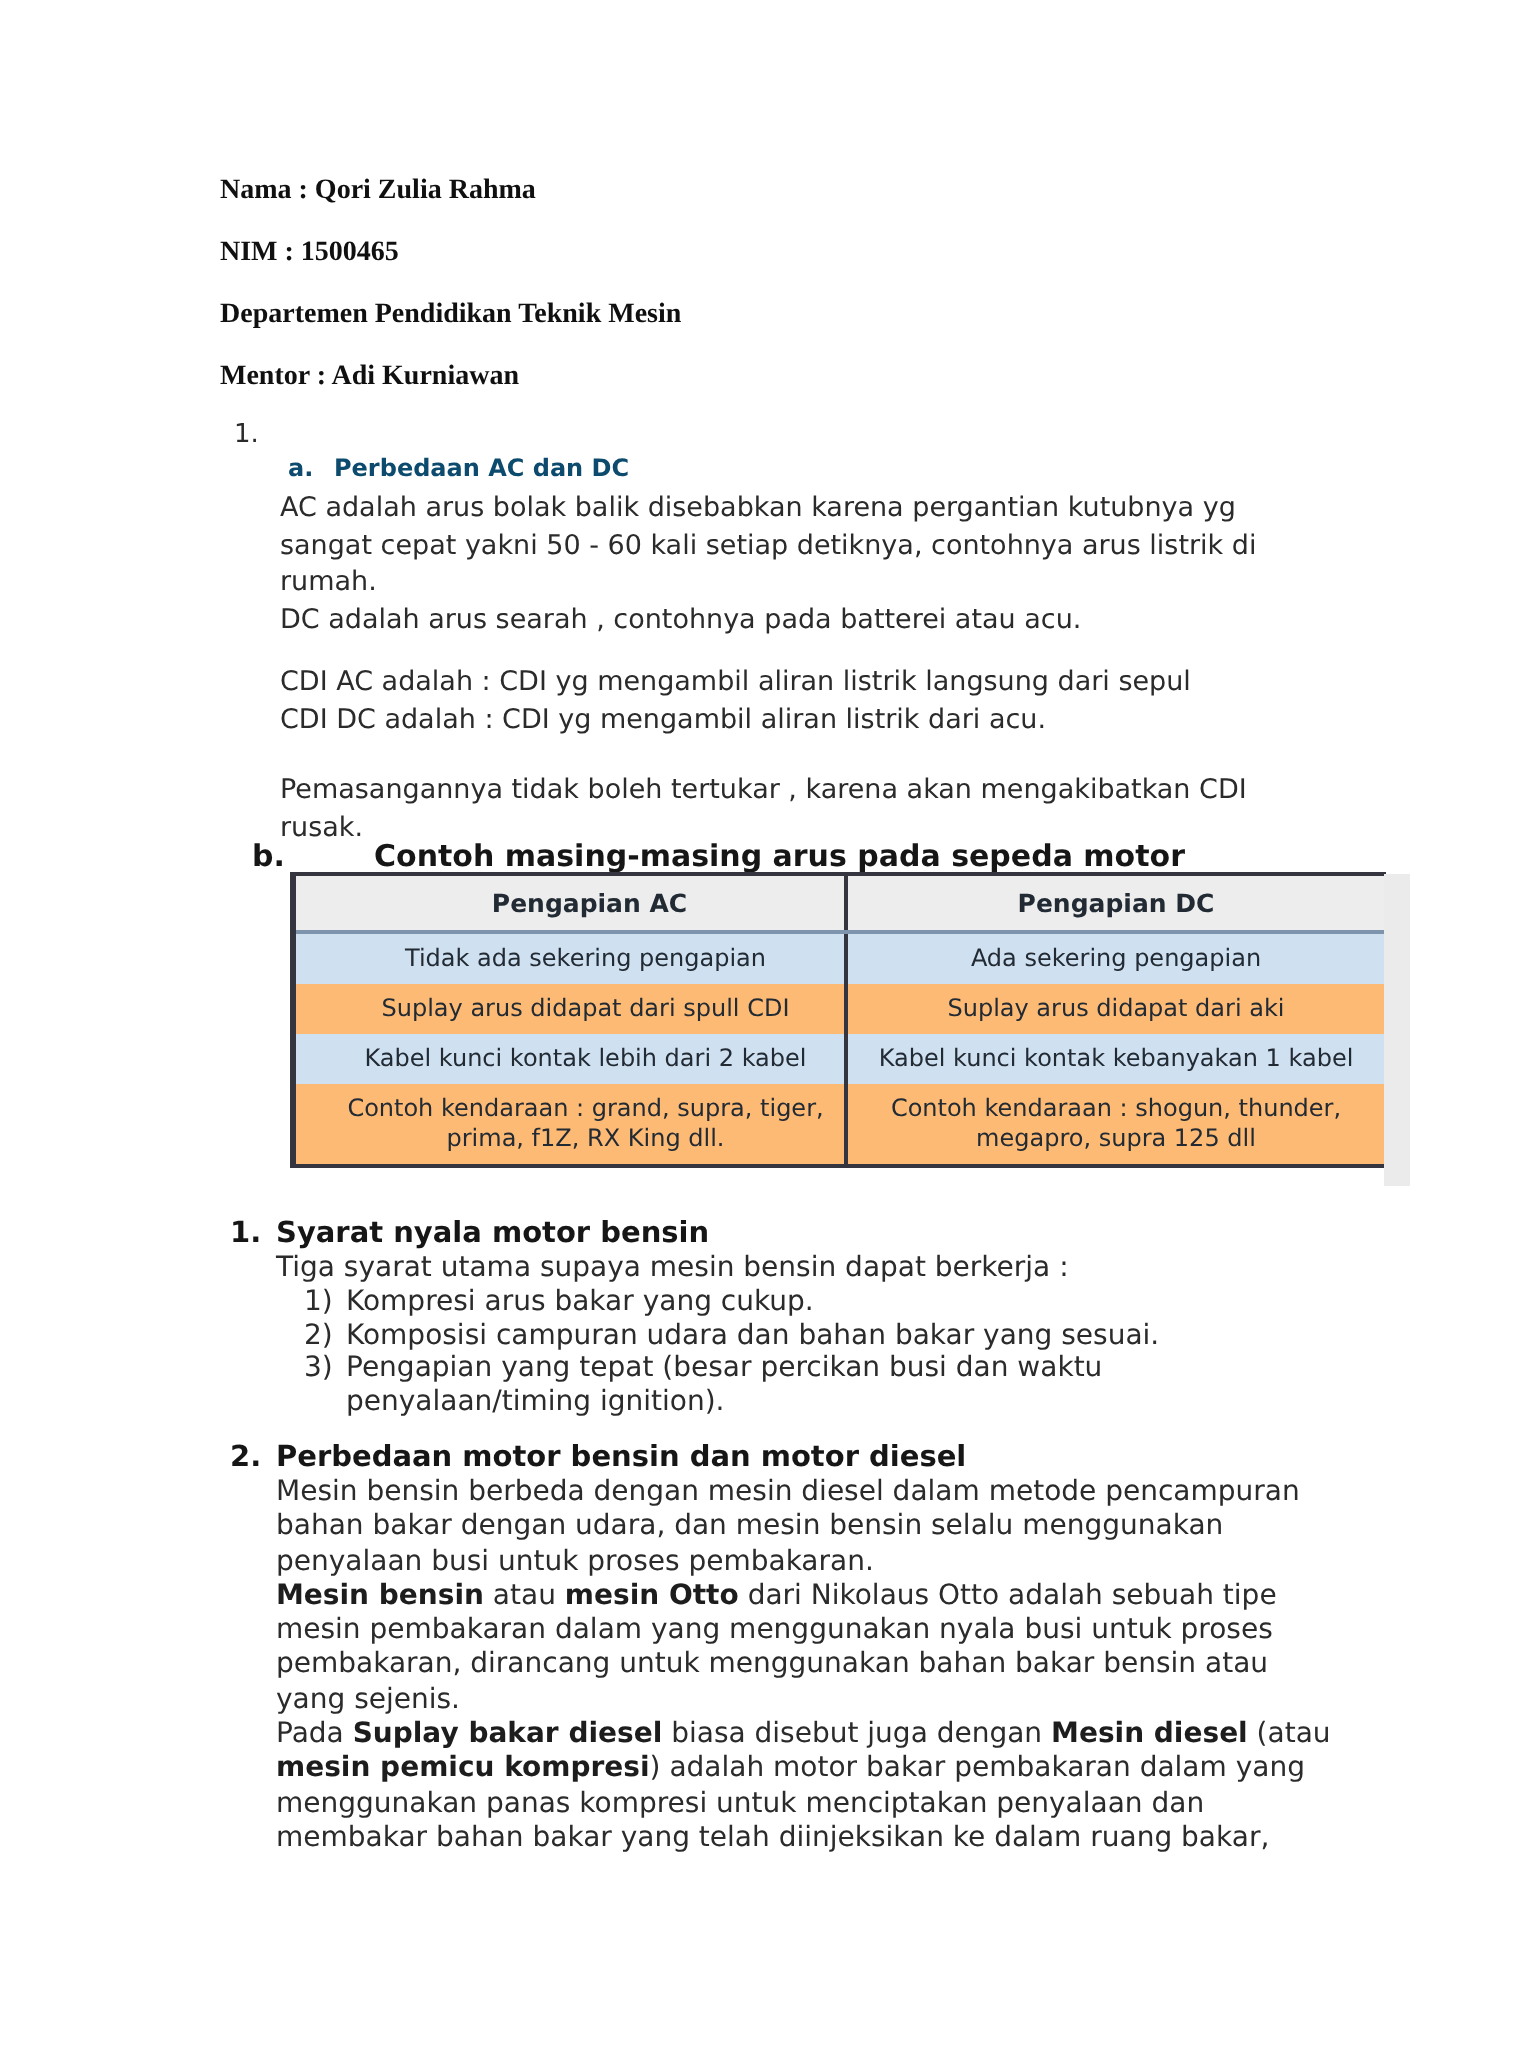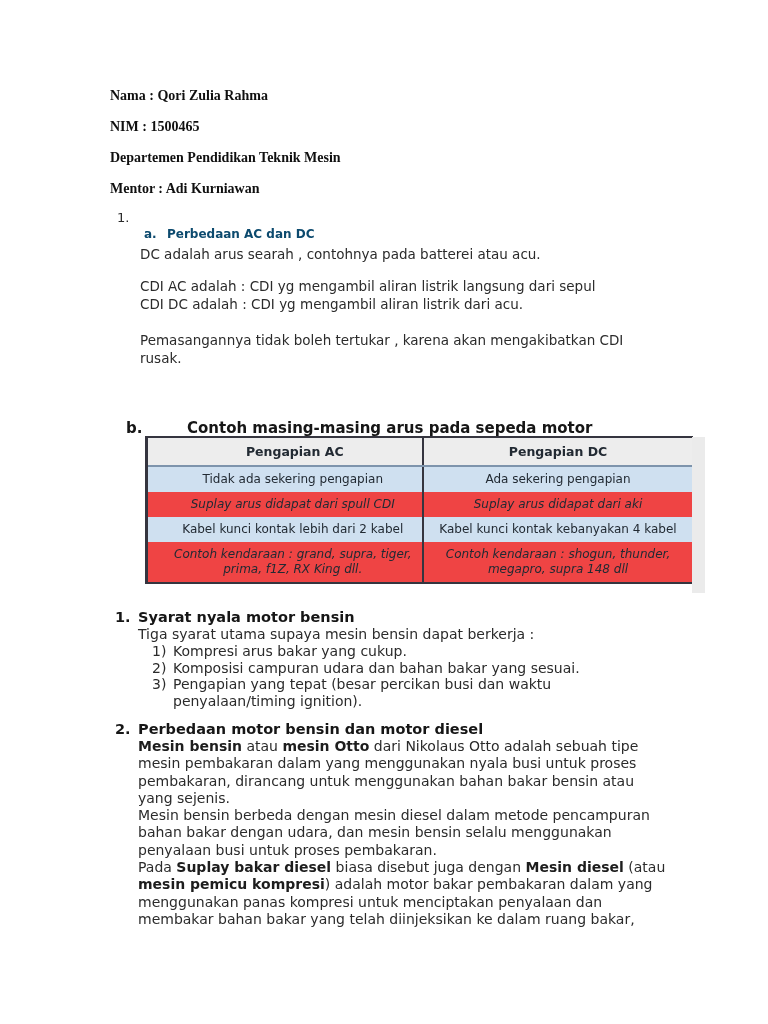--- a/index.html
+++ b/index.html
@@ -49,21 +49,21 @@
   }
   .ac-dc-table th{
     font-weight:700;font-size:12.5px;
     background:var(--table-header-bg,#ececec);
     padding:6px 4px;line-height:15px;
     border-bottom:2px solid var(--table-header-rule,#7e94ac);
   }
   .ac-dc-table td{padding:5px 8px;line-height:15px;}
   .ac-dc-table .colL{border-right:2px solid var(--table-border-dark,#35353f);padding-left:24px;}
   .ac-dc-table tr.blue td{background:var(--table-row-blue,#cfe0f0);}
-  .ac-dc-table tr.plain td{background:#ef4444;font-style:italic;}
+  .ac-dc-table tr.plain td{background:#fdba74;}
   .table-band{position:absolute;left:692px;top:437px;width:13px;height:156px;background:#ebebeb;}
   
   .section{position:absolute;left:115px;width:560px;color:#2b2b2b;}
   #sec1{top:609px;}
   #sec2{top:721px;}
   .sec-heading{display:flex;font-weight:700;font-size:14.5px;color:#161616;line-height:17px;}
   .sec-num{width:23px;flex:none;}
   .sec-body{margin-left:23px;font-size:14px;}
   #sec1 .sec-body{line-height:16.8px;}
   #sec2 .sec-body{line-height:17.3px;width:530px;}
@@ -85,20 +85,21 @@
     <div class="hline">Mentor : Adi Kurniawan</div>
   </header>
 
   <div class="item1-num">1.</div>
 
   <div class="a-heading">
     <span class="a-label">a.</span><span>Perbedaan AC dan DC</span>
   </div>
 
   <div class="a-body">
+    <p>AC adalah arus bolak balik disebabkan karena pergantian kutubnya yg sangat cepat yakni 50 - 60 kali setiap detiknya, contohnya arus listrik di rumah.</p>
     <p>DC adalah arus searah , contohnya pada batterei atau acu.</p>
     <p class="gap-sm">CDI AC adalah : CDI yg mengambil aliran listrik langsung dari sepul</p>
     <p>CDI DC adalah : CDI yg mengambil aliran listrik dari acu.</p>
     <p class="gap-md">Pemasangannya tidak boleh tertukar , karena akan mengakibatkan CDI rusak.</p>
   </div>
 
   <div class="b-heading">
     <span class="b-label">b.</span><span>Contoh masing-masing arus pada sepeda motor</span>
   </div>
 
@@ -117,25 +118,25 @@
       <tr class="blue">
         <td class="colL">Tidak ada sekering pengapian</td>
         <td>Ada sekering pengapian</td>
       </tr>
       <tr class="plain">
         <td class="colL">Suplay arus didapat dari spull CDI</td>
         <td>Suplay arus didapat dari aki</td>
       </tr>
       <tr class="blue">
         <td class="colL">Kabel kunci kontak lebih dari 2 kabel</td>
-        <td>Kabel kunci kontak kebanyakan 4 kabel</td>
+        <td>Kabel kunci kontak kebanyakan 1 kabel</td>
       </tr>
       <tr class="plain">
         <td class="colL">Contoh kendaraan : grand, supra, tiger, prima, f1Z, RX King dll.</td>
-        <td>Contoh kendaraan : shogun, thunder, megapro, supra 148 dll</td>
+        <td>Contoh kendaraan : shogun, thunder, megapro, supra 125 dll</td>
       </tr>
     </tbody>
   </table>
   <div class="table-band"></div>
 
   <section class="section" id="sec1">
     <div class="sec-heading">
       <span class="sec-num">1.</span>
       <span>Syarat nyala motor bensin</span>
     </div>
@@ -157,19 +158,19 @@
       </div>
     </div>
   </section>
 
   <section class="section" id="sec2">
     <div class="sec-heading">
       <span class="sec-num">2.</span>
       <span>Perbedaan motor bensin dan motor diesel</span>
     </div>
     <div class="sec-body">
+      <p>Mesin bensin berbeda dengan mesin diesel dalam metode pencampuran bahan bakar dengan udara, dan mesin bensin selalu menggunakan penyalaan busi untuk proses pembakaran.</p>
       <p><b>Mesin bensin</b><span> atau </span><b>mesin Otto</b><span> dari Nikolaus Otto adalah sebuah tipe mesin pembakaran dalam yang menggunakan nyala busi untuk proses pembakaran, dirancang untuk menggunakan bahan bakar bensin atau yang sejenis.</span></p>
-      <p>Mesin bensin berbeda dengan mesin diesel dalam metode pencampuran bahan bakar dengan udara, dan mesin bensin selalu menggunakan penyalaan busi untuk proses pembakaran.</p>
       <p><span>Pada </span><b>Suplay bakar diesel</b><span> biasa disebut juga dengan </span><b>Mesin diesel</b><span> (atau </span><b>mesin pemicu kompresi</b><span>) adalah motor bakar pembakaran dalam yang menggunakan panas kompresi untuk menciptakan penyalaan dan membakar bahan bakar yang telah diinjeksikan ke dalam ruang bakar,</span></p>
     </div>
   </section>
 
 </div>
 
 </body></html>

